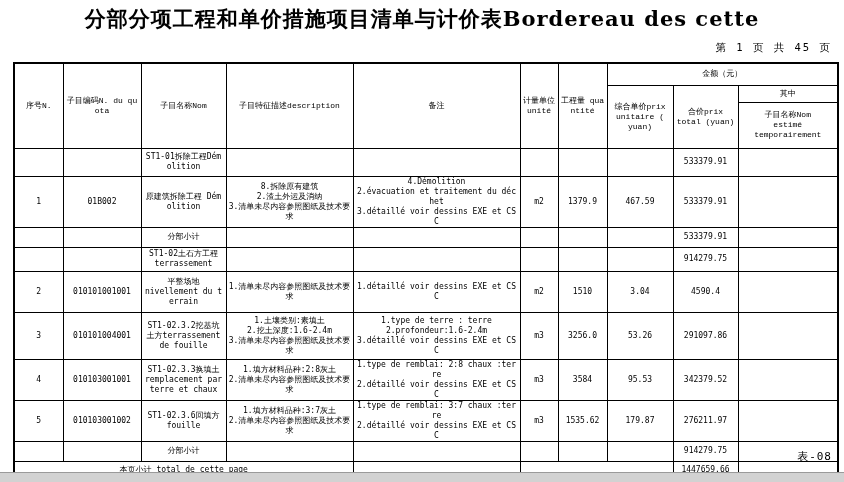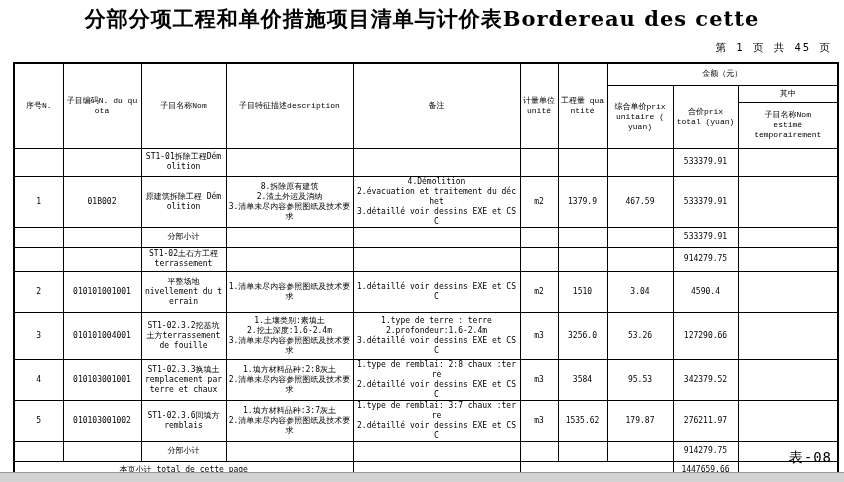--- a/index.html
+++ b/index.html
@@ -24,21 +24,21 @@
   td.hd{text-align:center;font-size:9px;line-height:10px;font-family:Liberation Mono, monospace;}
   td.hd-big{text-align:center;font-size:10px;margin-top:44px;}
   td.name{font-size:9px;line-height:10px;}
   td.top{vertical-align:top;padding-top:1px;}
 
   tr.h1{height:22px;} tr.h2{height:17px;} tr.h3{height:46px;}
   tr.rs1{height:28px;} tr.ri1{height:45px;} tr.rst1{height:20px;}
   tr.rs2{height:24px;} tr.ri2{height:41px;} tr.ri3{height:47px;}
   tr.ri4{height:36px;} tr.ri5{height:32px;} tr.rst2{height:20px;} tr.rpt{height:18px;}
 
-  .footer-tag{position:absolute;top:449px;right:12px;font-size:14px;letter-spacing:1px;}
+  .footer-tag{position:absolute;top:449px;right:12px;font-size:11px;letter-spacing:1px;}
   .bottom-band{position:absolute;left:0;top:472px;width:844px;height:10px;
                background:#d2d2d2;border-top:1px solid #9a9a9a;}
 </style>
 </head>
 <body>
 
 <div class="page">
 
   <div class="title">分部分项工程和单价措施项目清单与计价表Bordereau des cette</div>
 
@@ -162,21 +162,21 @@
       <td class="l name">ST1-02.3.2挖基坑土方terrassement de fouille</td>
       <td class="l">1.土壤类别:素填土
 2.挖土深度:1.6-2.4m
 3.清单未尽内容参照图纸及技术要求</td>
       <td class="l">1.type de terre : terre
 2.profondeur:1.6-2.4m
 3.détaillé voir dessins EXE et CSC</td>
       <td class="c">m3</td>
       <td class="l">3256.0</td>
       <td class="r">53.26</td>
-      <td class="r">127290.66</td>
+      <td class="r">291097.86</td>
       <td></td>
     </tr>
 
     <tr class="ri4">
       <td class="c">4</td>
       <td class="c">010103001001</td>
       <td class="l name">ST1-02.3.3换填土 remplacement par terre et chaux</td>
       <td class="l">1.填方材料品种:2:8灰土
 2.清单未尽内容参照图纸及技术要求</td>
       <td class="l">1.type de remblai: 2:8 chaux :terre
@@ -185,21 +185,21 @@
       <td class="l">3584</td>
       <td class="r">95.53</td>
       <td class="r">342379.52</td>
       <td></td>
     </tr>
 
     <tr class="ri5">
       <td class="c">5</td>
       <td class="c">010103001002</td>
       <td class="l name">ST1-02.3.6回填方
-remblais</td>
+fouille</td>
       <td class="l">1.填方材料品种:3:7灰土
 2.清单未尽内容参照图纸及技术要求</td>
       <td class="l">1.type de remblai: 3:7 chaux :terre
 2.détaillé voir dessins EXE et CSC</td>
       <td class="c">m3</td>
       <td class="l">1535.62</td>
       <td class="r">179.87</td>
       <td class="r">276211.97</td>
       <td></td>
     </tr>

